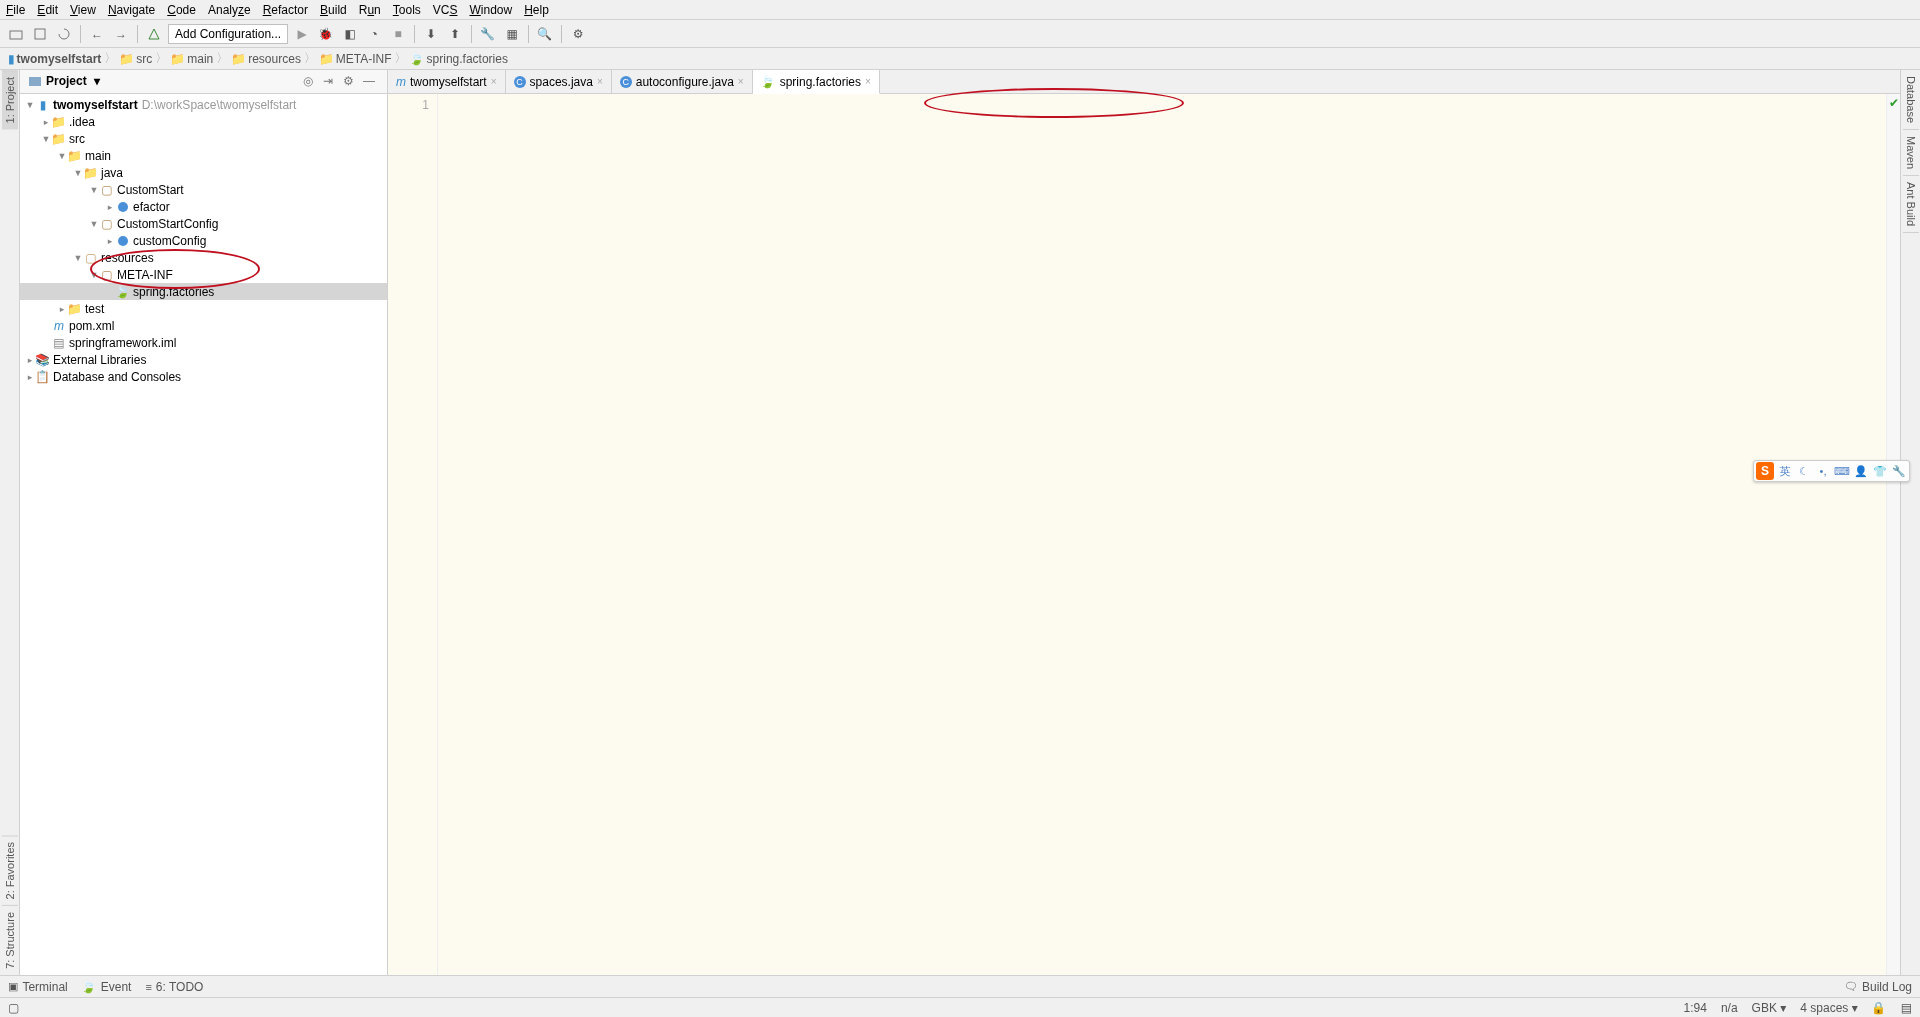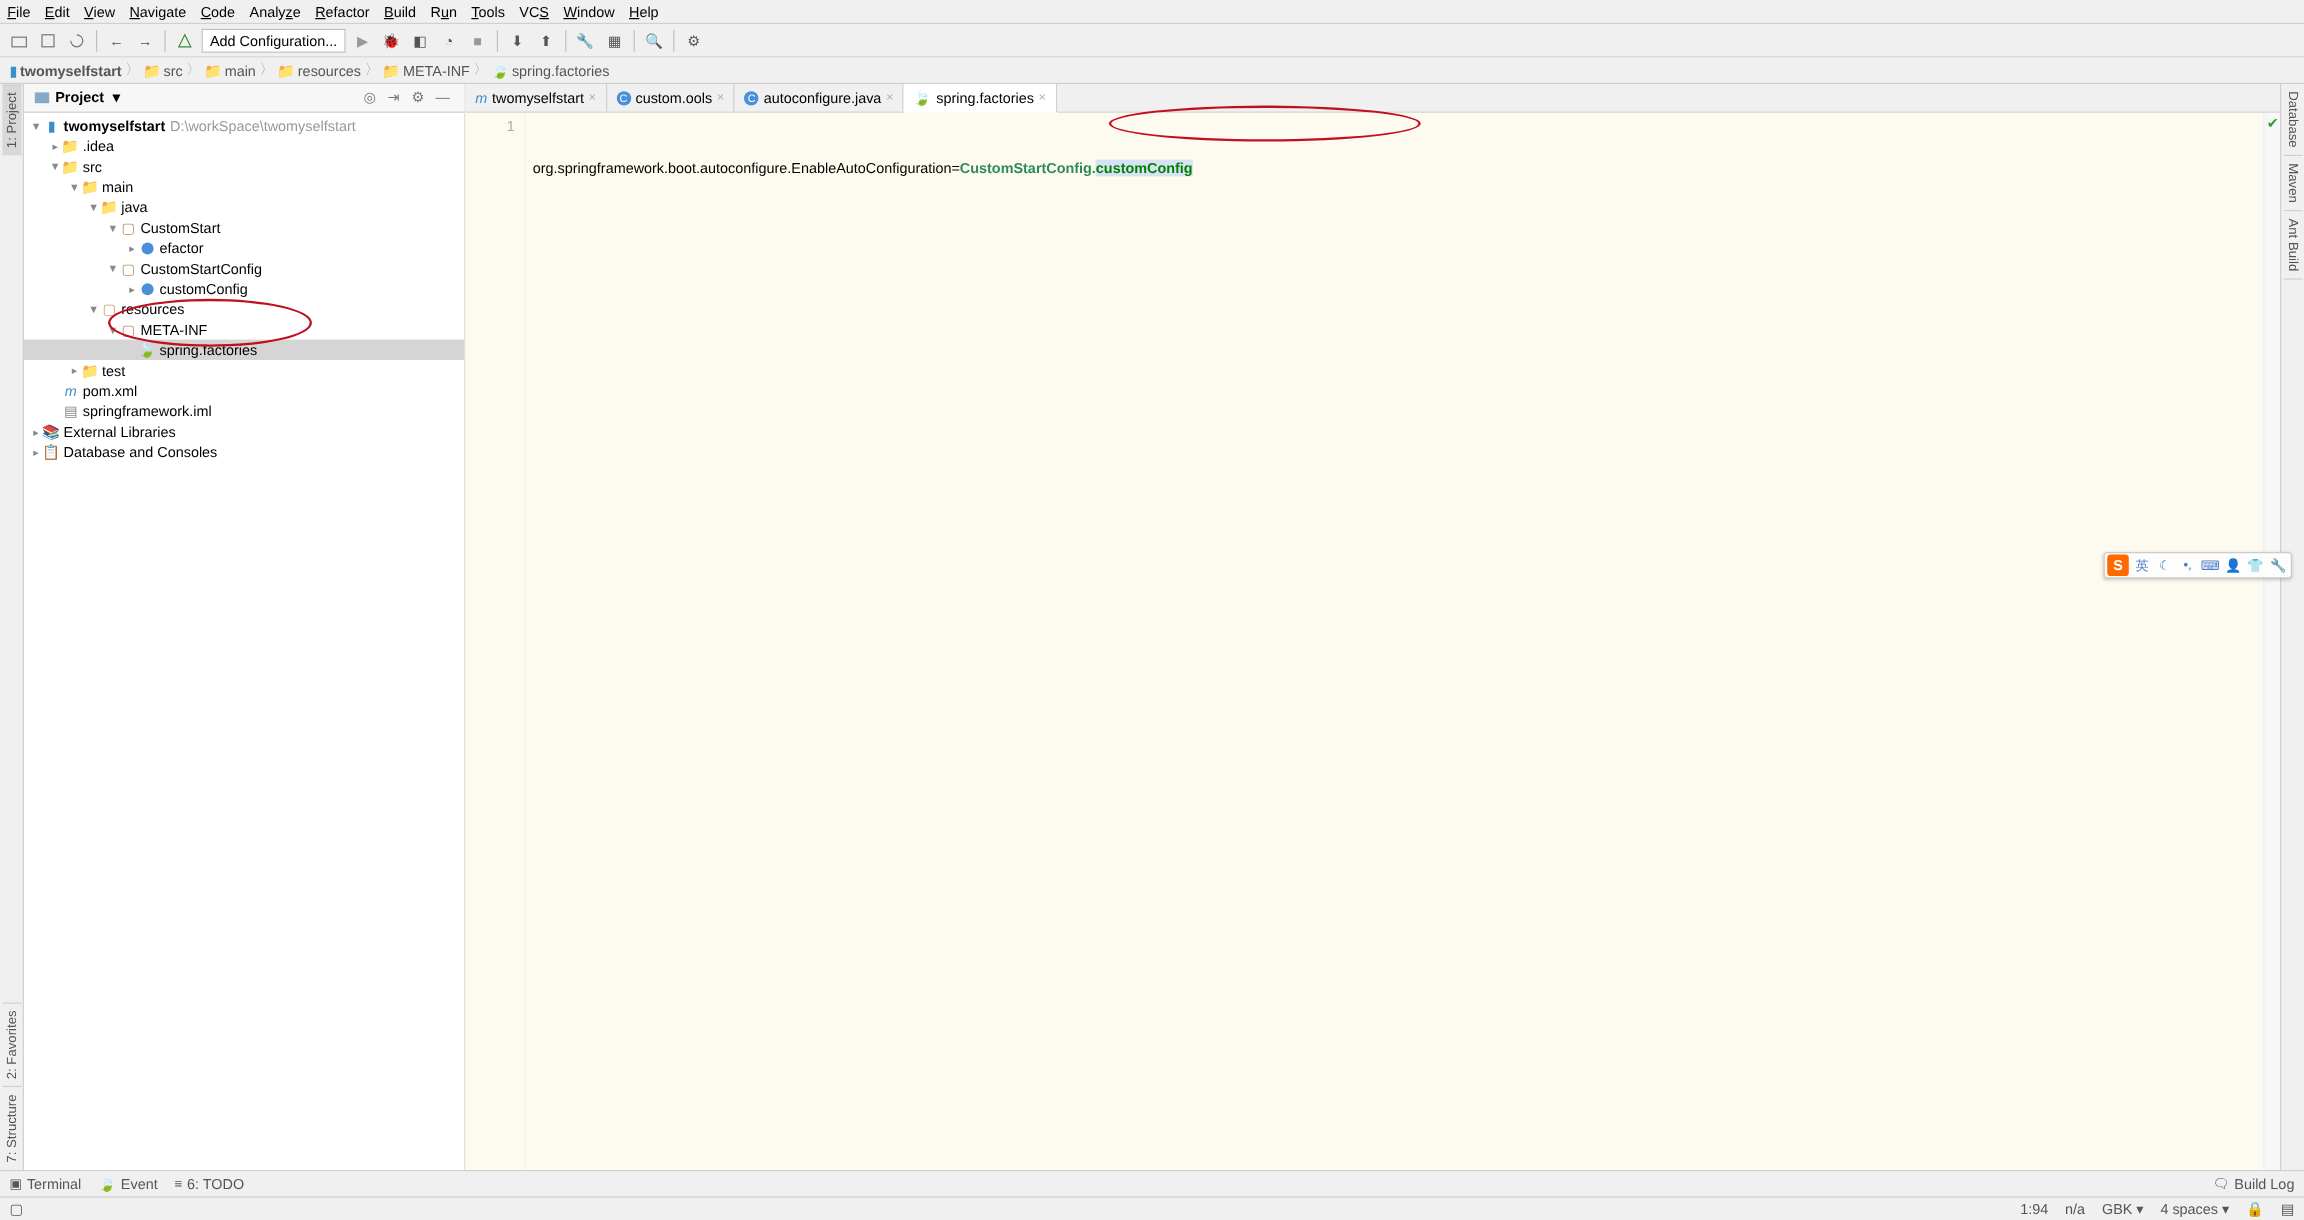--- a/index.html
+++ b/index.html
@@ -273,41 +273,40 @@
   <div class="editor-panel">
     <div class="editor-tabs">
       <div id="tabs-container" style="display:flex">
           <div class="editor-tab">
             <span class="file-blue">m</span> 
             <span>twomyselfstart</span> 
             <span class="close">×</span>
           </div>
           <div class="editor-tab">
             <span style="background:#4a90d9;color:#fff;border-radius:50%;width:12px;height:12px;display:inline-flex;align-items:center;justify-content:center;font-size:9px">C</span> 
-            <span>custom.ools</span> 
+            <span>spaces.java</span> 
             <span class="close">×</span>
           </div>
           <div class="editor-tab">
             <span style="background:#4a90d9;color:#fff;border-radius:50%;width:12px;height:12px;display:inline-flex;align-items:center;justify-content:center;font-size:9px">C</span> 
             <span>autoconfigure.java</span> 
             <span class="close">×</span>
           </div>
           <div class="editor-tab active">
             <span style="color:#6a9e3e">🍃</span> 
             <span>spring.factories</span> 
             <span class="close">×</span>
           </div>
         </div>
     </div>
     <div class="editor-body">
       <div class="gutter">
           <div>1</div>
         </div>
       <div class="code-area">
-        <div class="code-line"><span>org.springframework.boot.autoconfigure.EnableAutoConfiguration=</span><span class="kw-green">CustomStartConfig.</span><span class="kw-selected">customConfig</span></div>
         <div class="ellipse" style="left:486px; top:-6px; width:260px; height:30px;"></div>
       </div>
       <div class="editor-right-strip">
         <span class="check-mark">✔</span>
       </div>
     </div>
   </div>
 
   <div class="right-gutter">
     <div class="tab-vert">Database</div>

